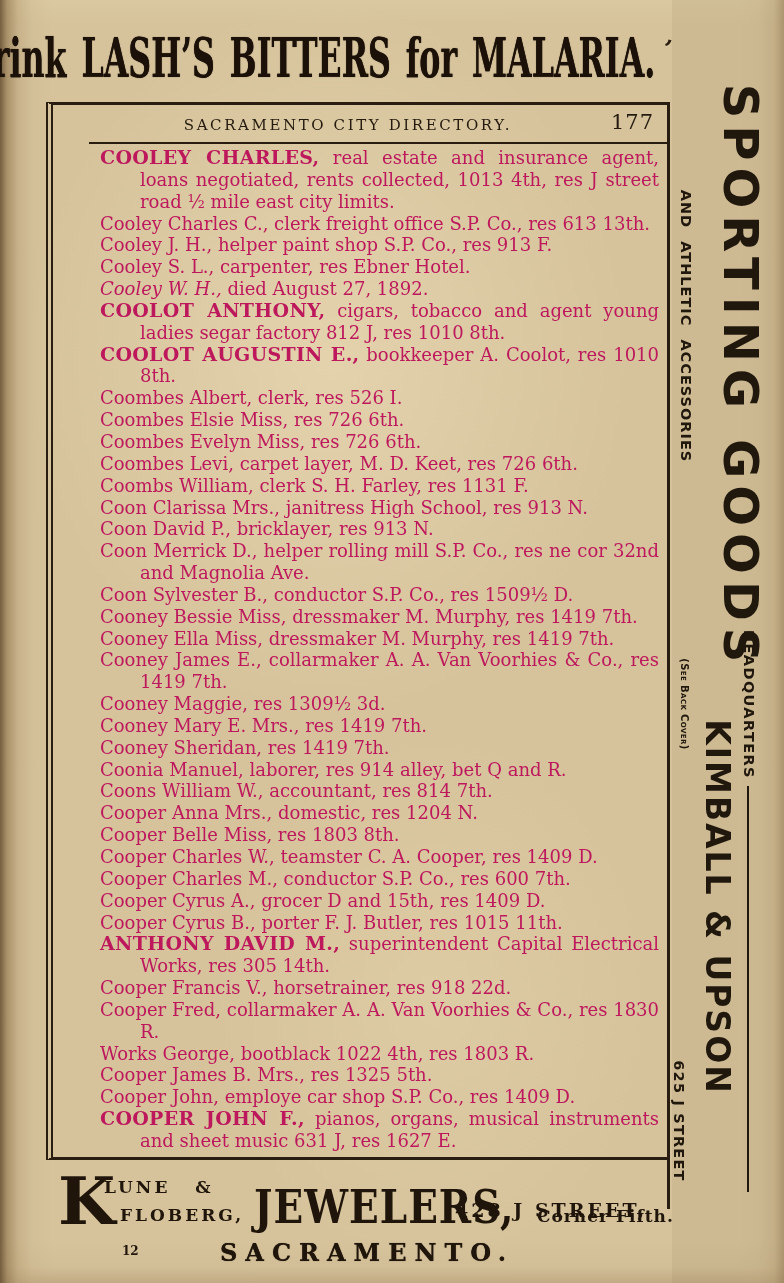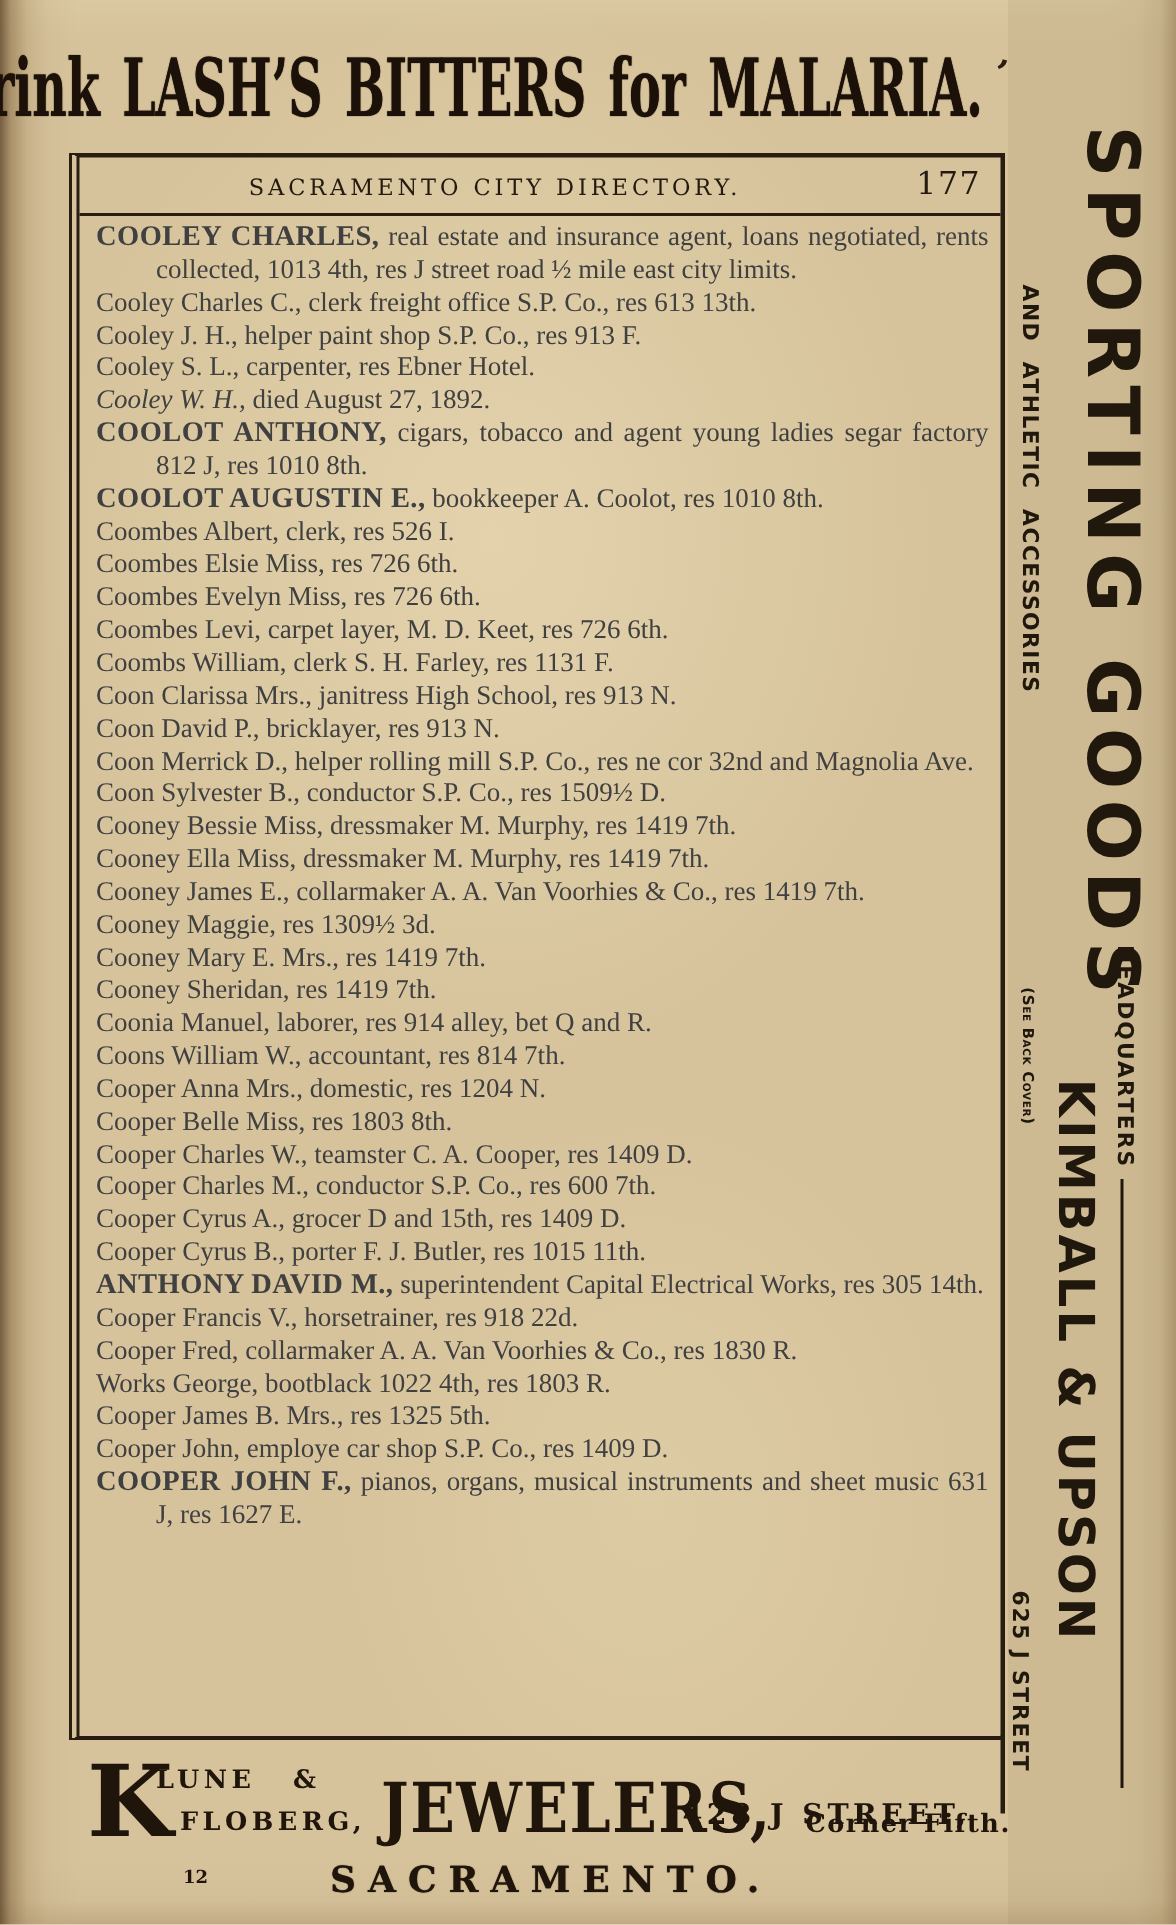--- a/index.html
+++ b/index.html
@@ -49,42 +49,42 @@
   .stray-mark{
     position:absolute;left:663px;top:34px;
     font-size:24px;font-weight:bold;color:#2a1d10;
     transform:rotate(14deg);
   }
   
   .main-box{
     position:absolute;left:46px;top:102px;width:624px;height:1058px;
     border:3px solid #281d10;
     border-left:7px double #281d10;
+    padding-left:36px;
   }
   .box-header{
     position:relative;height:39px;
     border-bottom:2.5px solid #281d10;
   }
   .box-header .title{
     position:absolute;left:0;right:60px;top:11px;
     text-align:center;
     font-size:15px;letter-spacing:2.6px;
     color:#241a0e;
   }
   .box-header .pageno{
     position:absolute;right:13px;top:5px;
     font-size:21px;letter-spacing:1px;
   }
   .entries{
     padding:3px 8px 0 11px;
     font-size:18px;
     line-height:21.85px;
     text-align:justify;
-    color:#404040;
-    font-family:Liberation Serif, serif;
+    color:#be185d;
   }
   .entry{
     padding-left:40px;
     text-indent:-40px;
   }
   .lead-bold{
     font-weight:bold;
     font-size:19px;
     letter-spacing:.3px;
   }

